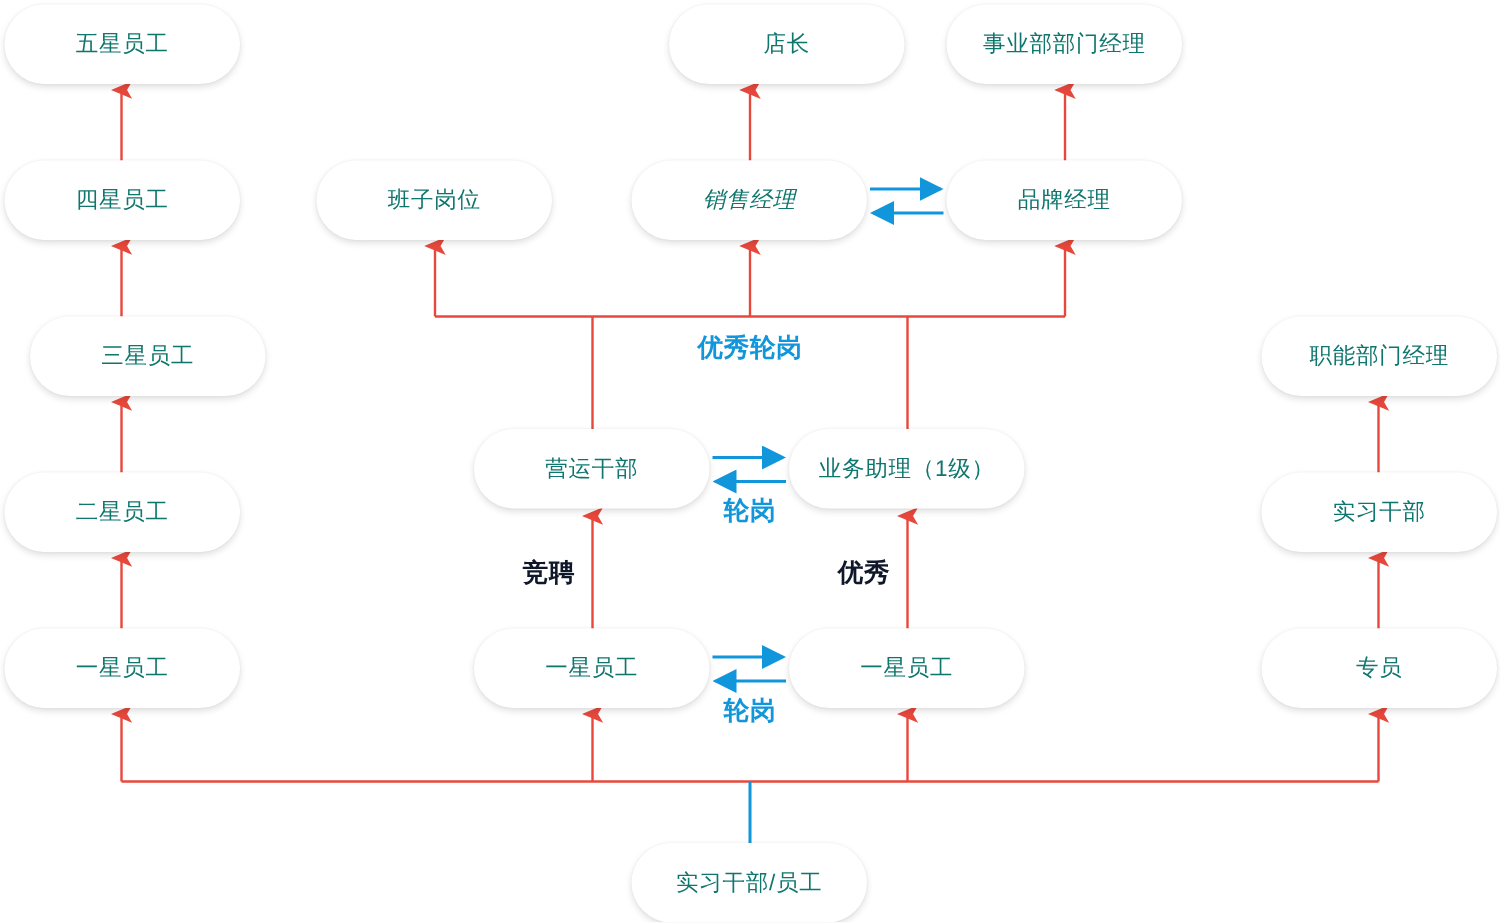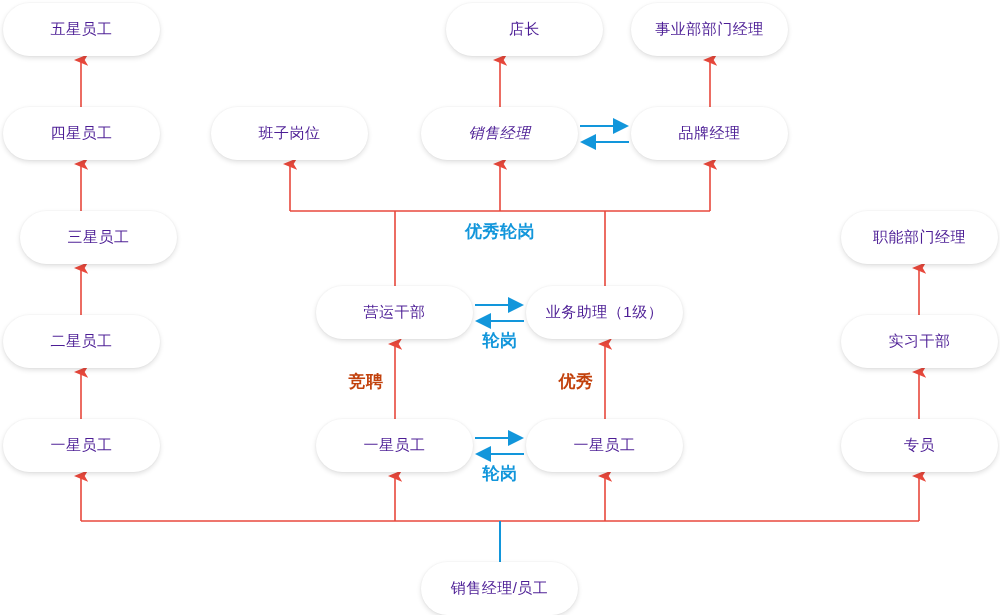--- a/index.html
+++ b/index.html
@@ -22,37 +22,37 @@
   .node{
     position:absolute;
     box-sizing:border-box;
     background:#ffffff;
     border-radius:999px;
     box-shadow:0 2px 5px rgba(0,0,0,0.13),
                0 0 0 1px rgba(0,0,0,0.015);
     display:flex;
     align-items:center;
     justify-content:center;
-    color:#4c1d95;
+    color:#0f766e;
     font-size:15px;
     letter-spacing:0.5px;
     z-index:2;
     white-space:nowrap;
   }
   .edge-label{
     position:absolute;
     font-size:17px;
     font-weight:bold;
     letter-spacing:0.5px;
     z-index:3;
     white-space:nowrap;
     transform:translateX(-50%);
   }
   .lbl-blue{color:#1296db;}
-  .lbl-red{color:#c2410c;}
+  .lbl-red{color:#0f172a;}
 </style>
 </head>
 <body>
 
 <div id="canvas">
 
   <svg id="edges" viewBox="0 0 1000 615" width="1000" height="615">
     <defs>
       <marker id="ar-red" markerWidth="9" markerHeight="9" refX="4.5" refY="4.5" orient="auto" markerUnits="strokeWidth">
         <path d="M4.5 0 L8.2 9 L4.5 6.8 L0.8 9 Z" fill="#e8483c"></path>
@@ -130,21 +130,21 @@
       <div class="node" style="left: 421px; top: 107px; width: 157px; height: 53px; font-style: italic;">销售经理</div>
       <div class="node" style="left: 631px; top: 3px; width: 157px; height: 53px;">事业部部门经理</div>
       <div class="node" style="left: 631px; top: 107px; width: 157px; height: 53px;">品牌经理</div>
       <div class="node" style="left: 316px; top: 286px; width: 157px; height: 53px;">营运干部</div>
       <div class="node" style="left: 526px; top: 286px; width: 157px; height: 53px;">业务助理（1级）</div>
       <div class="node" style="left: 316px; top: 419px; width: 157px; height: 53px;">一星员工</div>
       <div class="node" style="left: 526px; top: 419px; width: 157px; height: 53px;">一星员工</div>
       <div class="node" style="left: 841px; top: 211px; width: 157px; height: 53px;">职能部门经理</div>
       <div class="node" style="left: 841px; top: 315px; width: 157px; height: 53px;">实习干部</div>
       <div class="node" style="left: 841px; top: 419px; width: 157px; height: 53px;">专员</div>
-      <div class="node" style="left: 421px; top: 562px; width: 157px; height: 53px;">销售经理/员工</div>
+      <div class="node" style="left: 421px; top: 562px; width: 157px; height: 53px;">实习干部/员工</div>
     </div>
 
   <div id="label-layer">
       <div class="edge-label lbl-blue" style="left: 500px; top: 220px;">优秀轮岗</div>
       <div class="edge-label lbl-blue" style="left: 500px; top: 329px;">轮岗</div>
       <div class="edge-label lbl-red" style="left: 366px; top: 370px;">竞聘</div>
       <div class="edge-label lbl-red" style="left: 576px; top: 370px;">优秀</div>
       <div class="edge-label lbl-blue" style="left: 500px; top: 462px;">轮岗</div>
     </div>
 

